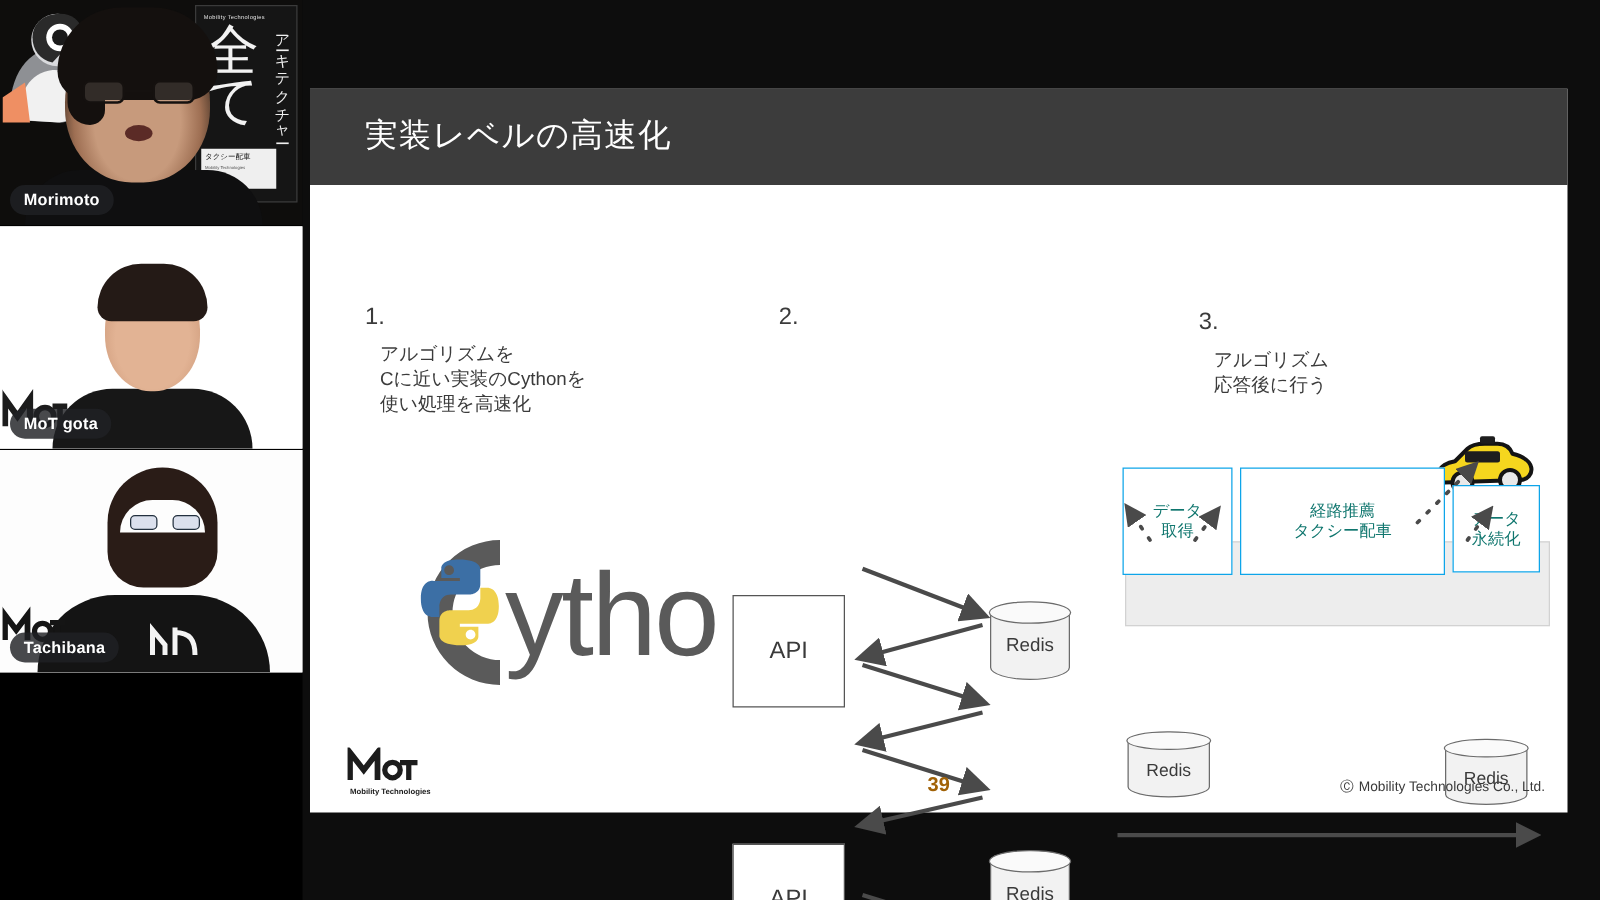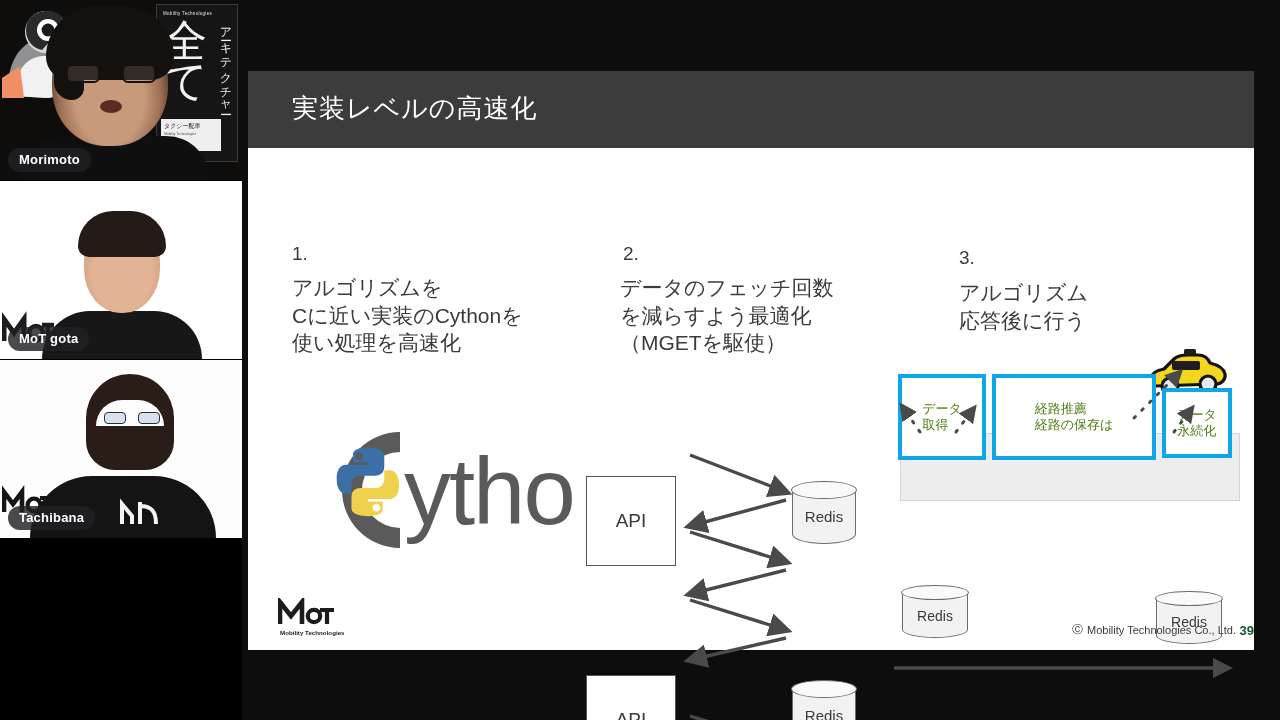--- a/index.html
+++ b/index.html
@@ -91,21 +91,21 @@
   .p4-hair i{position:absolute;right:-2px;top:30px;width:24px;height:58px;background:#3a2a20;border-radius:0 0 18px 14px;}
   .p4-body{position:absolute;left:52px;bottom:0;width:190px;height:42px;background:#15171c;border-radius:70px 70px 0 0;}
 
   
   .slide { position:absolute; left:248px; top:71px; width:1006px; height:579px; background:#fff; }
   .slide-title-bar { position:absolute; left:0; top:0; width:100%; height:77px; background:#3c3c3c;text-align:right; }
   .slide-title { position:absolute; left:44px; top:20px; font-size:26px; color:#fff; letter-spacing:1px; }
   .slide-body { position:absolute; left:0; top:77px; width:100%; height:502px; }
 
   .col-num { position:absolute; font-size:19px; color:#3b3b3b; }
-  .col-txt { position:absolute; font-size:21px; color:#3b3b3b; line-height:1.32; white-space:pre-line; }
+  .col-txt { position:absolute; font-size:15px; color:#3b3b3b; line-height:1.32; white-space:pre-line;margin-left:12px; }
 
   .c1-num { left:44px; top:95px; }
   .c1-txt { left:44px; top:126px; }
   .c2-num { left:375px; top:95px; }
   .c2-txt { left:372px; top:126px; }
   .c3-num { left:711px; top:99px; }
   .c3-txt { left:711px; top:131px; }
 
   
   .cython { position:absolute; left:40px; top:272px; width:290px; height:140px; }
@@ -128,30 +128,30 @@
   .cyl .top {
     position:absolute; left:-1.3px; top:-1.3px; width:calc(100% + 2.6px); height:30%;
     background:#fafafa; border:1.3px solid #6b6b6b; border-radius:50%;
   }
   .cyl .lbl { position:absolute; left:0; right:0; top:42%; text-align:center; }
 
   
   .right-diag { position:absolute; left:640px; top:200px; width:356px; height:370px; }
   .navi-box { position:absolute; left:12px; top:85px; width:340px; height:68px; background:#ededed; border:1px solid #d2d2d2; }
   .navi-title { position:absolute; left:0; right:0; top:6px; text-align:center; font-size:12px; color:#333; }
-  .navi-inner { position:absolute; border:4px solid #0ea5e9; background:#fff; font-size:13px; color:#4d7c0f;
-                display:flex; align-items:center; justify-content:center; text-align:left; line-height:1.2; white-space:pre-line; }
+  .navi-inner { position:absolute; border:1px solid #0ea5e9; background:#fff; font-size:13px; color:#0f766e;
+                display:flex; align-items:center; justify-content:center; text-align:center; line-height:1.2; white-space:pre-line; }
   .ni-1 { left:10px; top:26px; width:88px; height:86px; }
   .ni-2 { left:104px; top:26px; width:164px; height:86px; }
   .ni-3 { left:274px; top:40px; width:70px; height:70px; background:#fff; }
 
   .taxi { position:absolute; left:258px; top:0px; width:82px; height:56px; }
 
   .footer-logo { position:absolute; left:30px; bottom:12px; width:74px; height:40px; }
-  .page-num { position:absolute; left:0; right:0; bottom:12px; text-align:right; font-size:13px; font-weight:700; color:#14532d; }
+  .page-num { position:absolute; left:0; right:0; bottom:12px; text-align:center; font-size:16px; font-weight:700; color:#a16207; }
   .copyright { position:absolute; right:18px; bottom:13px; font-size:11px; color:#3a3a3a; display:flex; align-items:center; gap:4px; }
 </style>
 </head>
 <body>
 
 <div id="root">
 
   <div class="video-strip">
 
     <div class="video-tile tile-1">
@@ -235,23 +235,20 @@
     </div>
 
     <div class="slide-body">
 
       <div class="col-num c1-num">1.</div>
       <div class="col-txt c1-txt">アルゴリズムを
 Cに近い実装のCythonを
 使い処理を高速化</div>
 
       <div class="col-num c2-num">2.</div>
-      <div class="col-txt c2-txt">データのフェッチ回数
-を減らすよう最適化
-（MGETを駆使）</div>
 
       <div class="col-num c3-num">3.</div>
       <div class="col-txt c3-txt">アルゴリズム
 応答後に行う</div>
 
       <svg class="cython" viewBox="0 0 290 140">
         <path d="M112 12 A58 58 0 1 0 112 128 L112 108 A38 38 0 1 1 112 32 Z" fill="#5a5a5a"></path>
         <g transform="translate(44,26) scale(0.78)">
           <path d="M45 2 C26 2 27 11 27 11 L27 21 L46 21 L46 24 L19 24 C19 24 6 22 6 42 C6 62 18 61 18 61 L25 61 L25 50 C25 50 25 38 37 38 L56 38 C56 38 67 38 67 27 L67 12 C67 12 68 2 45 2 Z M35 8 C37.8 8 40 10.2 40 13 C40 15.8 37.8 18 35 18 C32.2 18 30 15.8 30 13 C30 10.2 32.2 8 35 8 Z" fill="#3c6fa5"></path>
           <path d="M47 90 C66 90 65 81 65 81 L65 71 L46 71 L46 68 L73 68 C73 68 86 70 86 50 C86 30 74 31 74 31 L67 31 L67 42 C67 42 67 54 55 54 L36 54 C36 54 25 54 25 65 L25 80 C25 80 24 90 47 90 Z M57 84 C54.2 84 52 81.8 52 79 C52 76.2 54.2 74 57 74 C59.8 74 62 76.2 62 79 C62 81.8 59.8 84 57 84 Z" fill="#f0d14e"></path>
@@ -312,21 +309,21 @@
           <circle cx="24" cy="38" r="8" fill="#e9e9e9" stroke="#141414" stroke-width="3.2"></circle>
           <circle cx="62" cy="36" r="8" fill="#e9e9e9" stroke="#141414" stroke-width="3.2"></circle>
         </svg>
 
         <div class="navi-box">
           <div class="navi-title">お客様探索ナビAPI</div>
         </div>
         <div class="navi-inner ni-1">データ
 取得</div>
         <div class="navi-inner ni-2">経路推薦
-経路の保存は</div>
+タクシー配車</div>
         <div class="navi-inner ni-3">データ
 永続化</div>
 
         <div class="cyl" style="left:14px; top:238px; width:66px; height:52px; font-size:14px;">
           <div class="body"></div>
           <div class="top"></div>
           <div class="lbl">Redis</div>
         </div>
 
         <div class="cyl" style="left:268px; top:244px; width:66px; height:52px; font-size:14px;">

